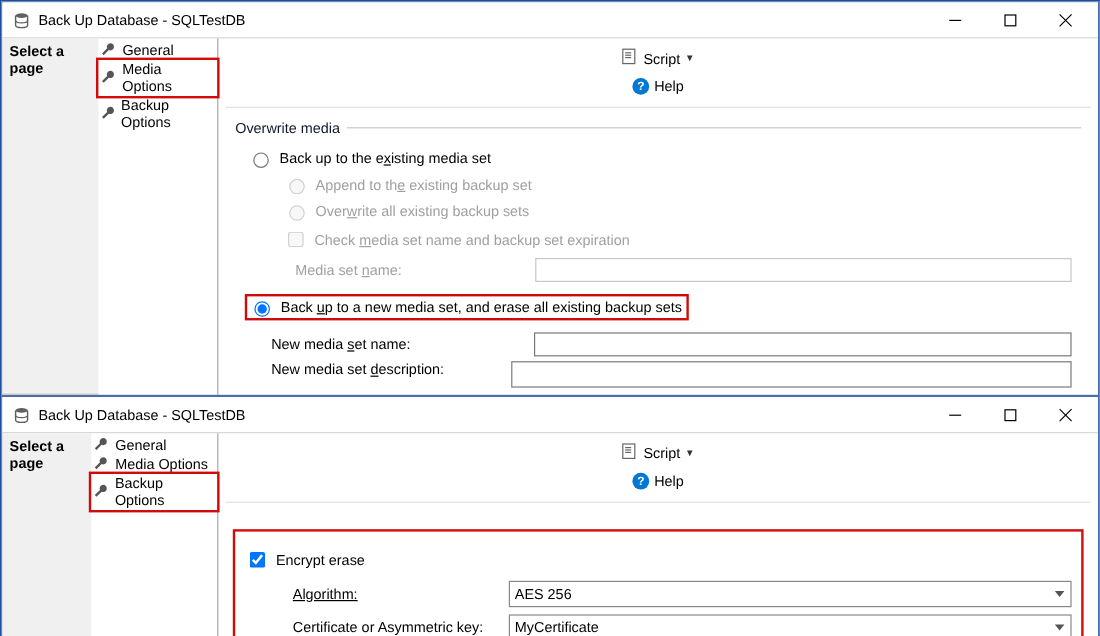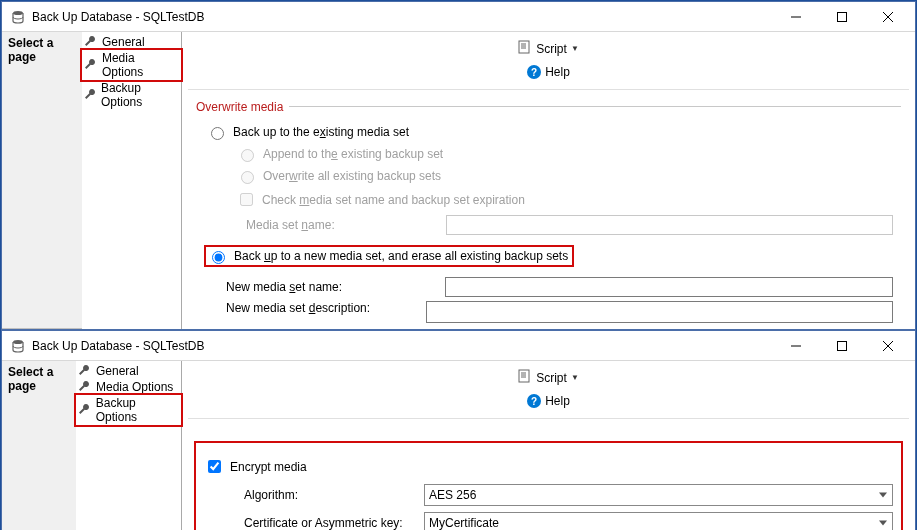--- a/index.html
+++ b/index.html
@@ -20,21 +20,21 @@
   .side-item { padding:1px 2px; display:flex; align-items:center; gap:4px; cursor:default;}
   .side-item .wrench { width:14px; height:14px; display:inline-flex;}
   .side-item .label { font-size:12px;}
   .hl-red { outline:2px solid #d10a0a; outline-offset:0;}
   .content { flex:1; padding:2px 6px 6px 6px; display:flex; flex-direction:column;}
   .toolbar { display:flex; align-items:center; gap:4px; padding:4px 2px 8px 2px; border-bottom:1px solid #e0e0e0;flex-direction:column;}
   .tb-btn { display:inline-flex; align-items:center; gap:4px; padding:2px 4px;}
   .tb-caret { font-size:8px; color:#333;}
   .help-icon { width:14px; height:14px; border-radius:50%; background:#0078d4; color:#fff; display:inline-flex; align-items:center; justify-content:center; font-size:10px; font-weight:bold;}
   .groupbox { margin:10px 8px 0 8px; }
-  .grouptitle { font-size:12px; color:#b91c1c; padding:0 0 6px 0;}
+  .grouptitle { font-size:12px; color:#0f172a; padding:0 0 6px 0;}
   .radio-row, .check-row { display:flex; align-items:center; gap:6px; margin:4px 0 6px 10px;}
   .sub { margin-left:30px;}
   .disabled-text { color:#a0a0a0;}
   .textinput { height:20px; border:1px solid #7a7a7a; background:#fff; padding:0 4px; font-size:12px;}
   .textinput[disabled]{ border:1px solid #c8c8c8; background:#fff;}
   .textarea { border:1px solid #7a7a7a; background:#fff; font-size:12px; resize:none; overflow-y:scroll;}
   .select { height:22px; border:1px solid #888; background:#fff; font-size:12px; padding:0 20px 0 4px; appearance:none; -webkit-appearance:none; position:relative;}
   .select-wrap{ position:relative; flex:1; display:flex;}
   .select-wrap::after{ content:""; position:absolute; right:6px; top:50%; width:0;height:0; border-left:4px solid transparent;border-right:4px solid transparent;border-top:5px solid #555; transform:translateY(-50%); pointer-events:none;}
   .select-wrap .select{ width:100%;}
@@ -249,24 +249,24 @@
             <span class="help-icon">?</span>
             <span>Help</span>
           </span>
         </div>
 
         <div class="groupbox" style="margin-top:18px;">
 
           <div class="hl-red" style="padding:10px 8px 10px 8px;margin-top:6px;">
             <div class="check-row" style="margin-left:0;">
               <input type="checkbox" checked="" style="">
-              <span>Encrypt media</span>
+              <span>Encrypt erase</span>
             </div>
             <div class="lineflex" style="margin:8px 0 6px 0;">
-              <span style="width:220px;padding-left:40px;">Algorithm:</span>
+              <span style="width:220px;padding-left:40px;text-decoration:underline;">Algorithm:</span>
               <div class="select-wrap">
                 <select class="select">
                   <option>AES 256</option>
                 </select>
               </div>
             </div>
             <div class="lineflex" style="margin:4px 0 0 0;">
               <span style="width:220px;padding-left:40px;">Certificate or Asymmetric key:</span>
               <div class="select-wrap">
                 <select class="select">

